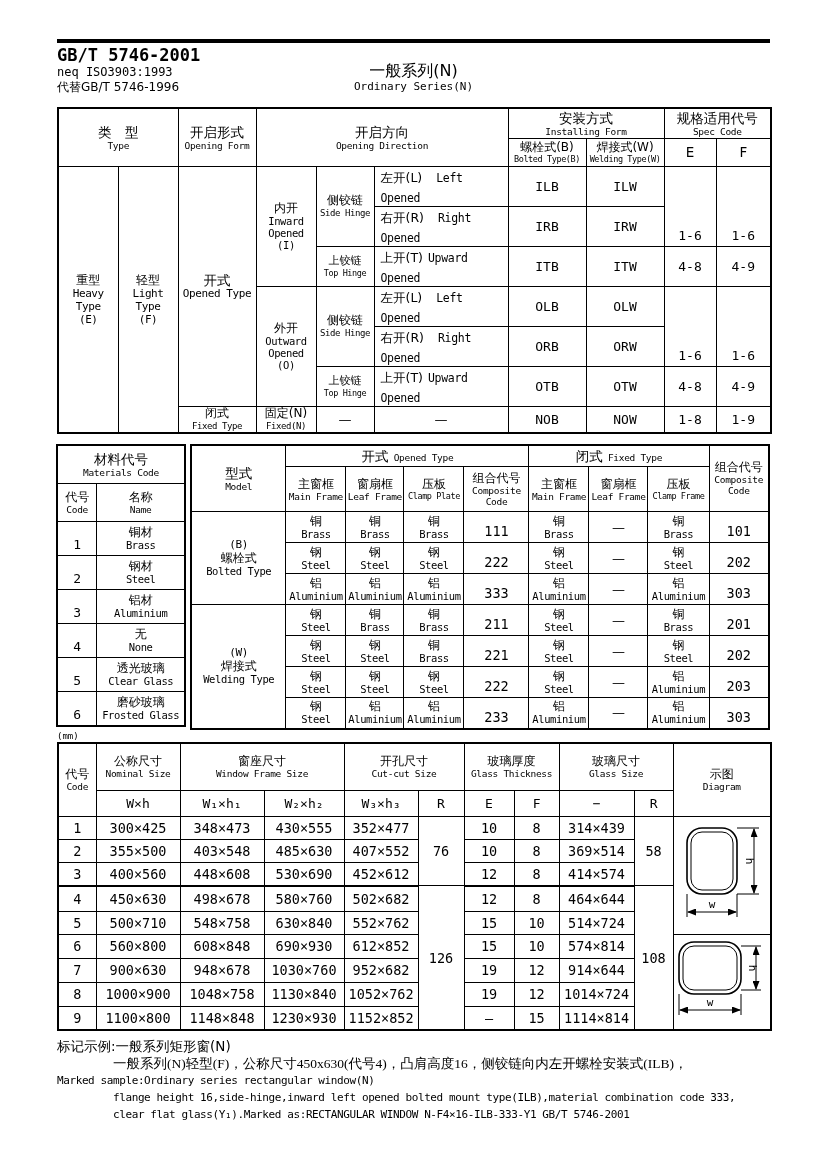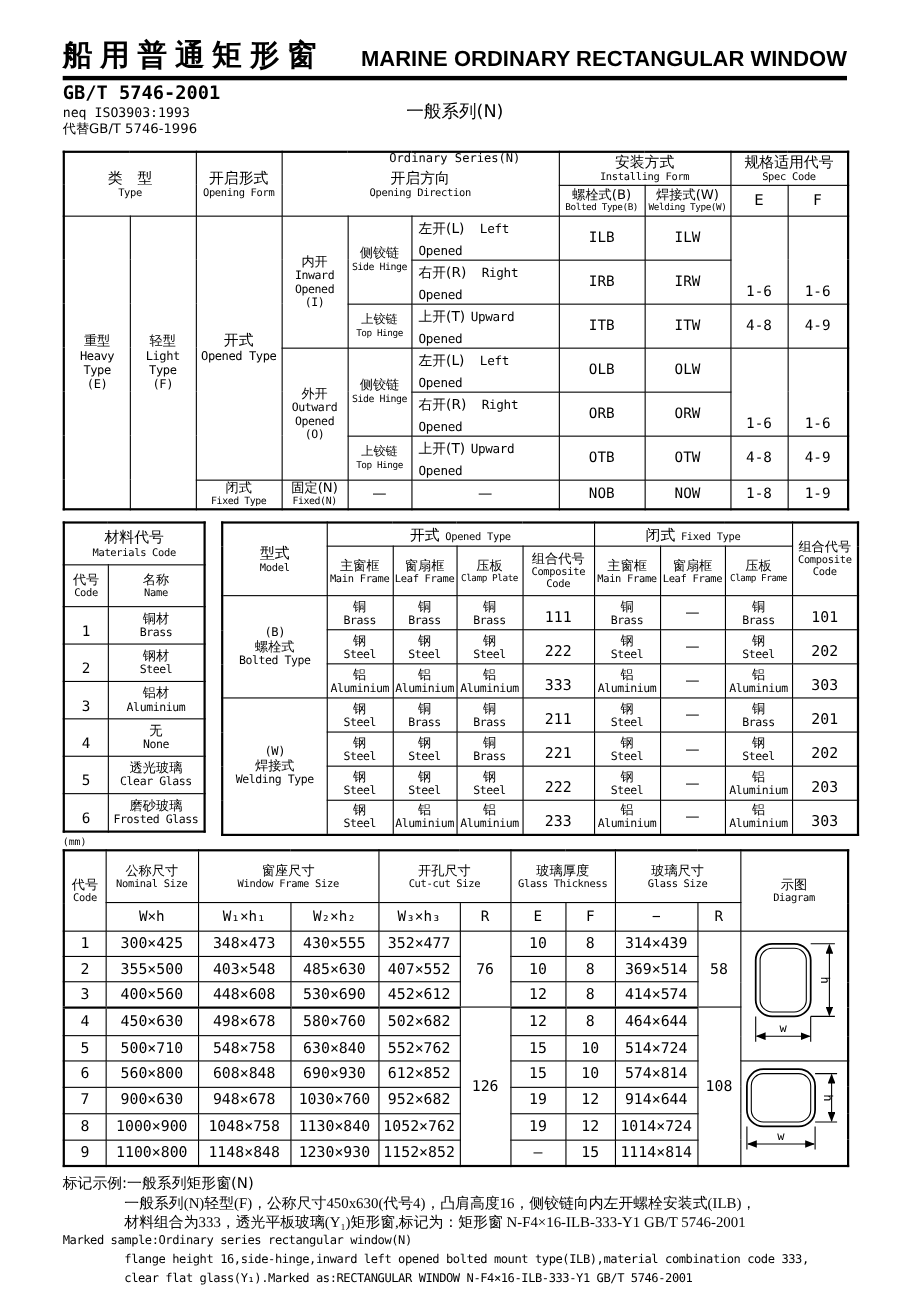--- a/index.html
+++ b/index.html
@@ -11,59 +11,55 @@
   
   .masthead{display:flex;justify-content:space-between;align-items:flex-end;}
   .title-zh{font-size:27px;font-weight:bold;letter-spacing:7px;line-height:30px;}
   .title-en{font-size:20px;font-weight:bold;font-family:"Liberation Sans",sans-serif;letter-spacing:0px;line-height:24px;}
   .rule{border-top:4px solid #000;margin-top:3px;}
   .stdblock{position:relative;height:62px;margin-top:2px;}
   .std1{font-size:17px;font-weight:bold;line-height:20px;}
   .std2,.std3{font-size:12px;line-height:15px;}
   .series{position:absolute;left:50%;top:16px;transform:translateX(-50%);text-align:center;}
   .series-zh{font-size:16px;line-height:19px;}
-  .series-en{font-size:11px;line-height:14px;margin-top:27px;}
+  .series-en{font-size:11px;line-height:14px;}
   
   table{border-collapse:collapse;table-layout:fixed;border:2px solid #000;}
   td,th{border:1px solid #000;text-align:center;vertical-align:middle;padding:0;font-weight:normal;overflow:hidden;}
   .hz{font-size:13.5px;line-height:16px;}            
   .hz-s{font-size:12px;line-height:14px;}
   .he{font-size:9.5px;line-height:11px;letter-spacing:-0.3px;} 
   .he-s{font-size:8.5px;line-height:10px;letter-spacing:-0.4px;}
   .mono{font-family:"DejaVu Sans Mono",monospace;font-size:13px;}
   .cz{font-size:12px;line-height:13px;}              
   .ce{font-family:"DejaVu Sans Mono",monospace;font-size:10.5px;line-height:12px;letter-spacing:-0.4px;}
   .vb{vertical-align:bottom;}
   .vb .pad{padding-bottom:3px;}
   .num{font-family:"DejaVu Sans Mono",monospace;font-size:13.5px;}
   .dash{font-size:13px;}
   .dir-cell{text-align:left;padding-left:6px;}
   .dir-cell .zh{font-size:12.5px;}
   .dir-cell .en{font-size:11.5px;letter-spacing:-0.3px;}
   .gap-wide{margin-left:14px;}
   .gap-narrow{margin-left:5px;}
   
-  .t2wrap{display:flex;gap:14px;margin-top:10px;align-items:flex-start;}
+  .t2wrap{display:flex;gap:4px;margin-top:10px;align-items:flex-start;justify-content:flex-end;}
   .mm{font-size:9px;line-height:9px;margin:2px 2px 1px 0;font-family:"DejaVu Sans Mono",monospace;}
   
   .notes{margin-top:7px;}
   .notes .nzh{font-size:13.5px;line-height:17px;}
   .notes .nen{font-family:"DejaVu Sans Mono",monospace;font-size:11px;line-height:17px;letter-spacing:-0.4px;}
   .ind{padding-left:56px;font-family:Liberation Serif, serif;}
   svg text{font-family:"DejaVu Sans Mono",monospace;font-size:11px;}
 </style>
 </head>
 <body>
 
 <div class="page">
 
-  <div class="masthead">
-    <div class="title-zh zh">船用普通矩形窗</div>
-    <div class="title-en">MARINE ORDINARY RECTANGULAR WINDOW</div>
-  </div>
   <div class="rule"></div>
 
   <div class="stdblock">
     <div class="std1 en">GB/T 5746-2001</div>
     <div class="std2 en">neq ISO3903:1993</div>
     <div class="std3 zh">代替GB/T 5746-1996</div>
     <div class="series">
       <div class="series-zh zh">一般系列(N)</div>
       <div class="series-en en">Ordinary Series(N)</div>
     </div>
@@ -773,19 +769,18 @@
       <td class="num">—</td>
       <td class="num">15</td>
       <td class="num">1114×814</td>
     </tr>
   </tbody>
     </table>
 
   <div class="notes">
     <div class="nzh zh">标记示例:一般系列矩形窗(N)</div>
     <div class="nzh zh ind">一般系列(N)轻型(F)，公称尺寸450x630(代号4)，凸肩高度16，侧铰链向内左开螺栓安装式(ILB)，</div>
-    <div class="nzh zh ind">材料组合为333，透光平板玻璃(Y₁)矩形窗,标记为：矩形窗  N-F4×16-ILB-333-Y1  GB/T 5746-2001</div>
     <div class="nen">Marked sample:Ordinary series rectangular window(N)</div>
     <div class="nen ind">flange height 16,side-hinge,inward left opened bolted mount type(ILB),material combination code 333,</div>
     <div class="nen ind">clear flat glass(Y₁).Marked as:RECTANGULAR WINDOW  N-F4×16-ILB-333-Y1  GB/T 5746-2001</div>
   </div>
 
 </div>
 
 </body></html>

